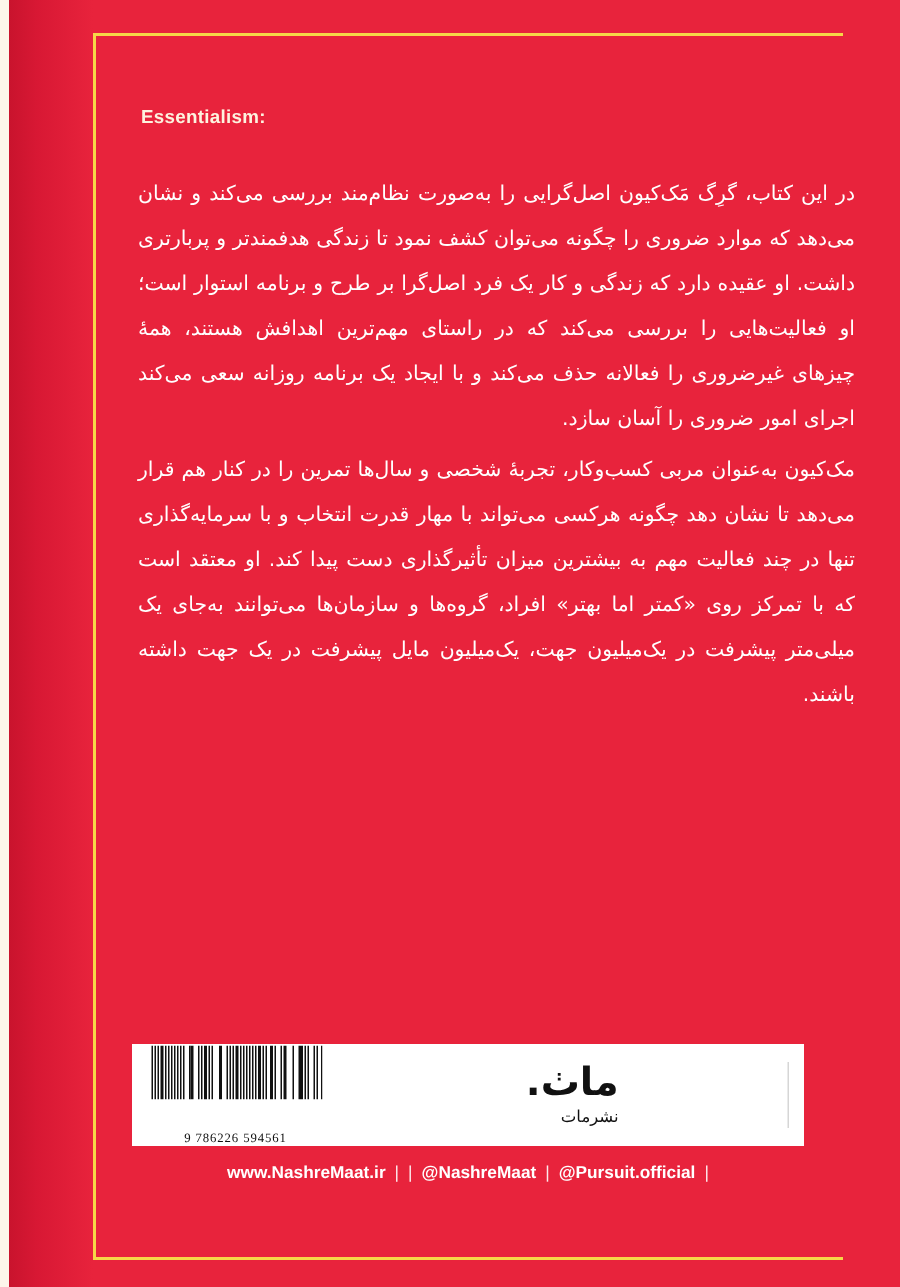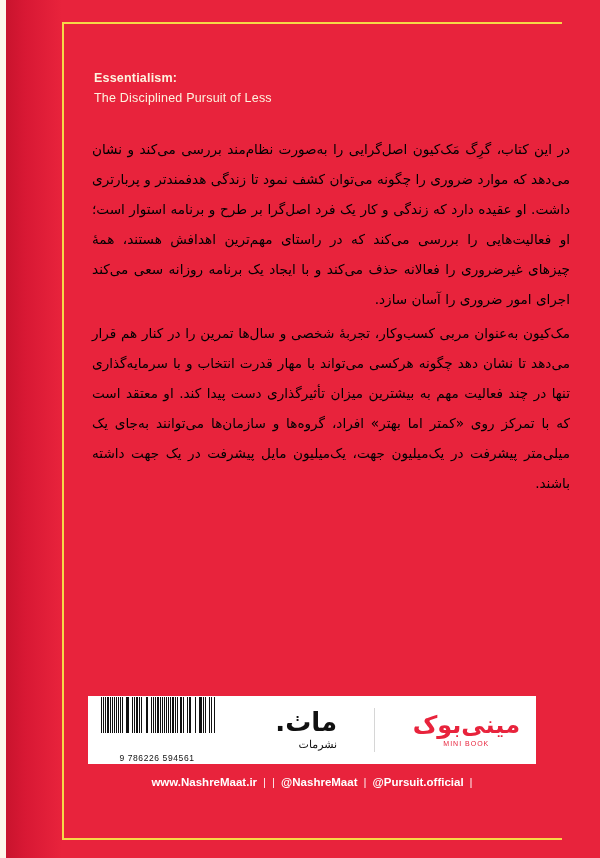--- a/index.html
+++ b/index.html
@@ -69,21 +69,21 @@
   }
   .eng-title .t1 { font-weight: bold; }
   .eng-title .t2 { font-weight: normal; }
   .eng-title .t3 { font-weight: normal; }
   .eng-title .t3 b { font-weight: bold; }
 
   
   .fa-block {
     direction: rtl;
     text-align: justify;
-    color: #000000;
+    color: #ffffff;
     font-family: "DejaVu Sans", sans-serif;
     font-size: 13.6px;
     line-height: 30px;
     margin-top: 26px;
     padding-left: 6px;
     padding-right: 4px;
     text-justify: inter-word;
   }
   .fa-block p { margin: 0 0 0 0; }
   .fa-block p + p { margin-top: 4px; }
@@ -115,21 +115,21 @@
     align-items: flex-end;
     gap: 1px;
     overflow: hidden;
   }
   .bars i {
     display: block;
     background: #111;
     height: 100%;
   }
   .barnum {
-    font-family: Liberation Sans, sans-serif;
+    font-family: Liberation Serif, serif;
     font-size: 8.5px;
     letter-spacing: 0.6px;
     color: #111;
     margin-top: 20px;
   }
 
   .maat-logo {
     display: flex;
     flex-direction: column;
     align-items: flex-start;
@@ -204,21 +204,20 @@
   <div class="spine">
     <div class="spine-edge"></div>
   </div>
 
   <div class="frame"></div>
 
   <div class="content">
 
     <div class="eng-title">
       <div class="t1">Essentialism:</div>
-      <div class="t2">The Disciplined Pursuit of Less</div>
     </div>
 
     <div class="fa-block">
       <p>در این کتاب، گرِگ مَک‌کیون اصل‌گرایی را به‌صورت نظام‌مند بررسی می‌کند و نشان می‌دهد که موارد ضروری را چگونه می‌توان کشف نمود تا زندگی هدفمندتر و پربارتری داشت. او عقیده دارد که زندگی و کار یک فرد اصل‌گرا بر طرح و برنامه استوار است؛ او فعالیت‌هایی را بررسی می‌کند که در راستای مهم‌ترین اهدافش هستند، همهٔ چیزهای غیرضروری را فعالانه حذف می‌کند و با ایجاد یک برنامه روزانه سعی می‌کند اجرای امور ضروری را آسان سازد.</p>
       <p>مک‌کیون به‌عنوان مربی کسب‌وکار، تجربهٔ شخصی و سال‌ها تمرین را در کنار هم قرار می‌دهد تا نشان دهد چگونه هرکسی می‌تواند با مهار قدرت انتخاب و با سرمایه‌گذاری تنها در چند فعالیت مهم به بیشترین میزان تأثیرگذاری دست پیدا کند. او معتقد است که با تمرکز روی «کمتر اما بهتر» افراد، گروه‌ها و سازمان‌ها می‌توانند به‌جای یک میلی‌متر پیشرفت در یک‌میلیون جهت، یک‌میلیون مایل پیشرفت در یک جهت داشته باشند.</p>
     </div>
 
   </div>
 
   <div class="pub-panel">
@@ -287,24 +286,20 @@
       <div class="barnum">9 786226 594561</div>
     </div>
 
     <div class="maat-logo">
       <div class="mark">ماٺ.</div>
       <div class="sub">نشرمات</div>
     </div>
 
     <div class="divider"></div>
 
-    <div class="minibook">
-      <div class="mb-mark">مینی‌بوک</div>
-      <div class="mb-sub">MINI BOOK</div>
-    </div>
 
   </div>
 
   <div class="social">
     <span>www.NashreMaat.ir</span>
     <span class="sep">|</span>
     <span class="sep">|</span>
     <span>@NashreMaat</span>
     <span class="sep">|</span>
     <span>@Pursuit.official</span>

